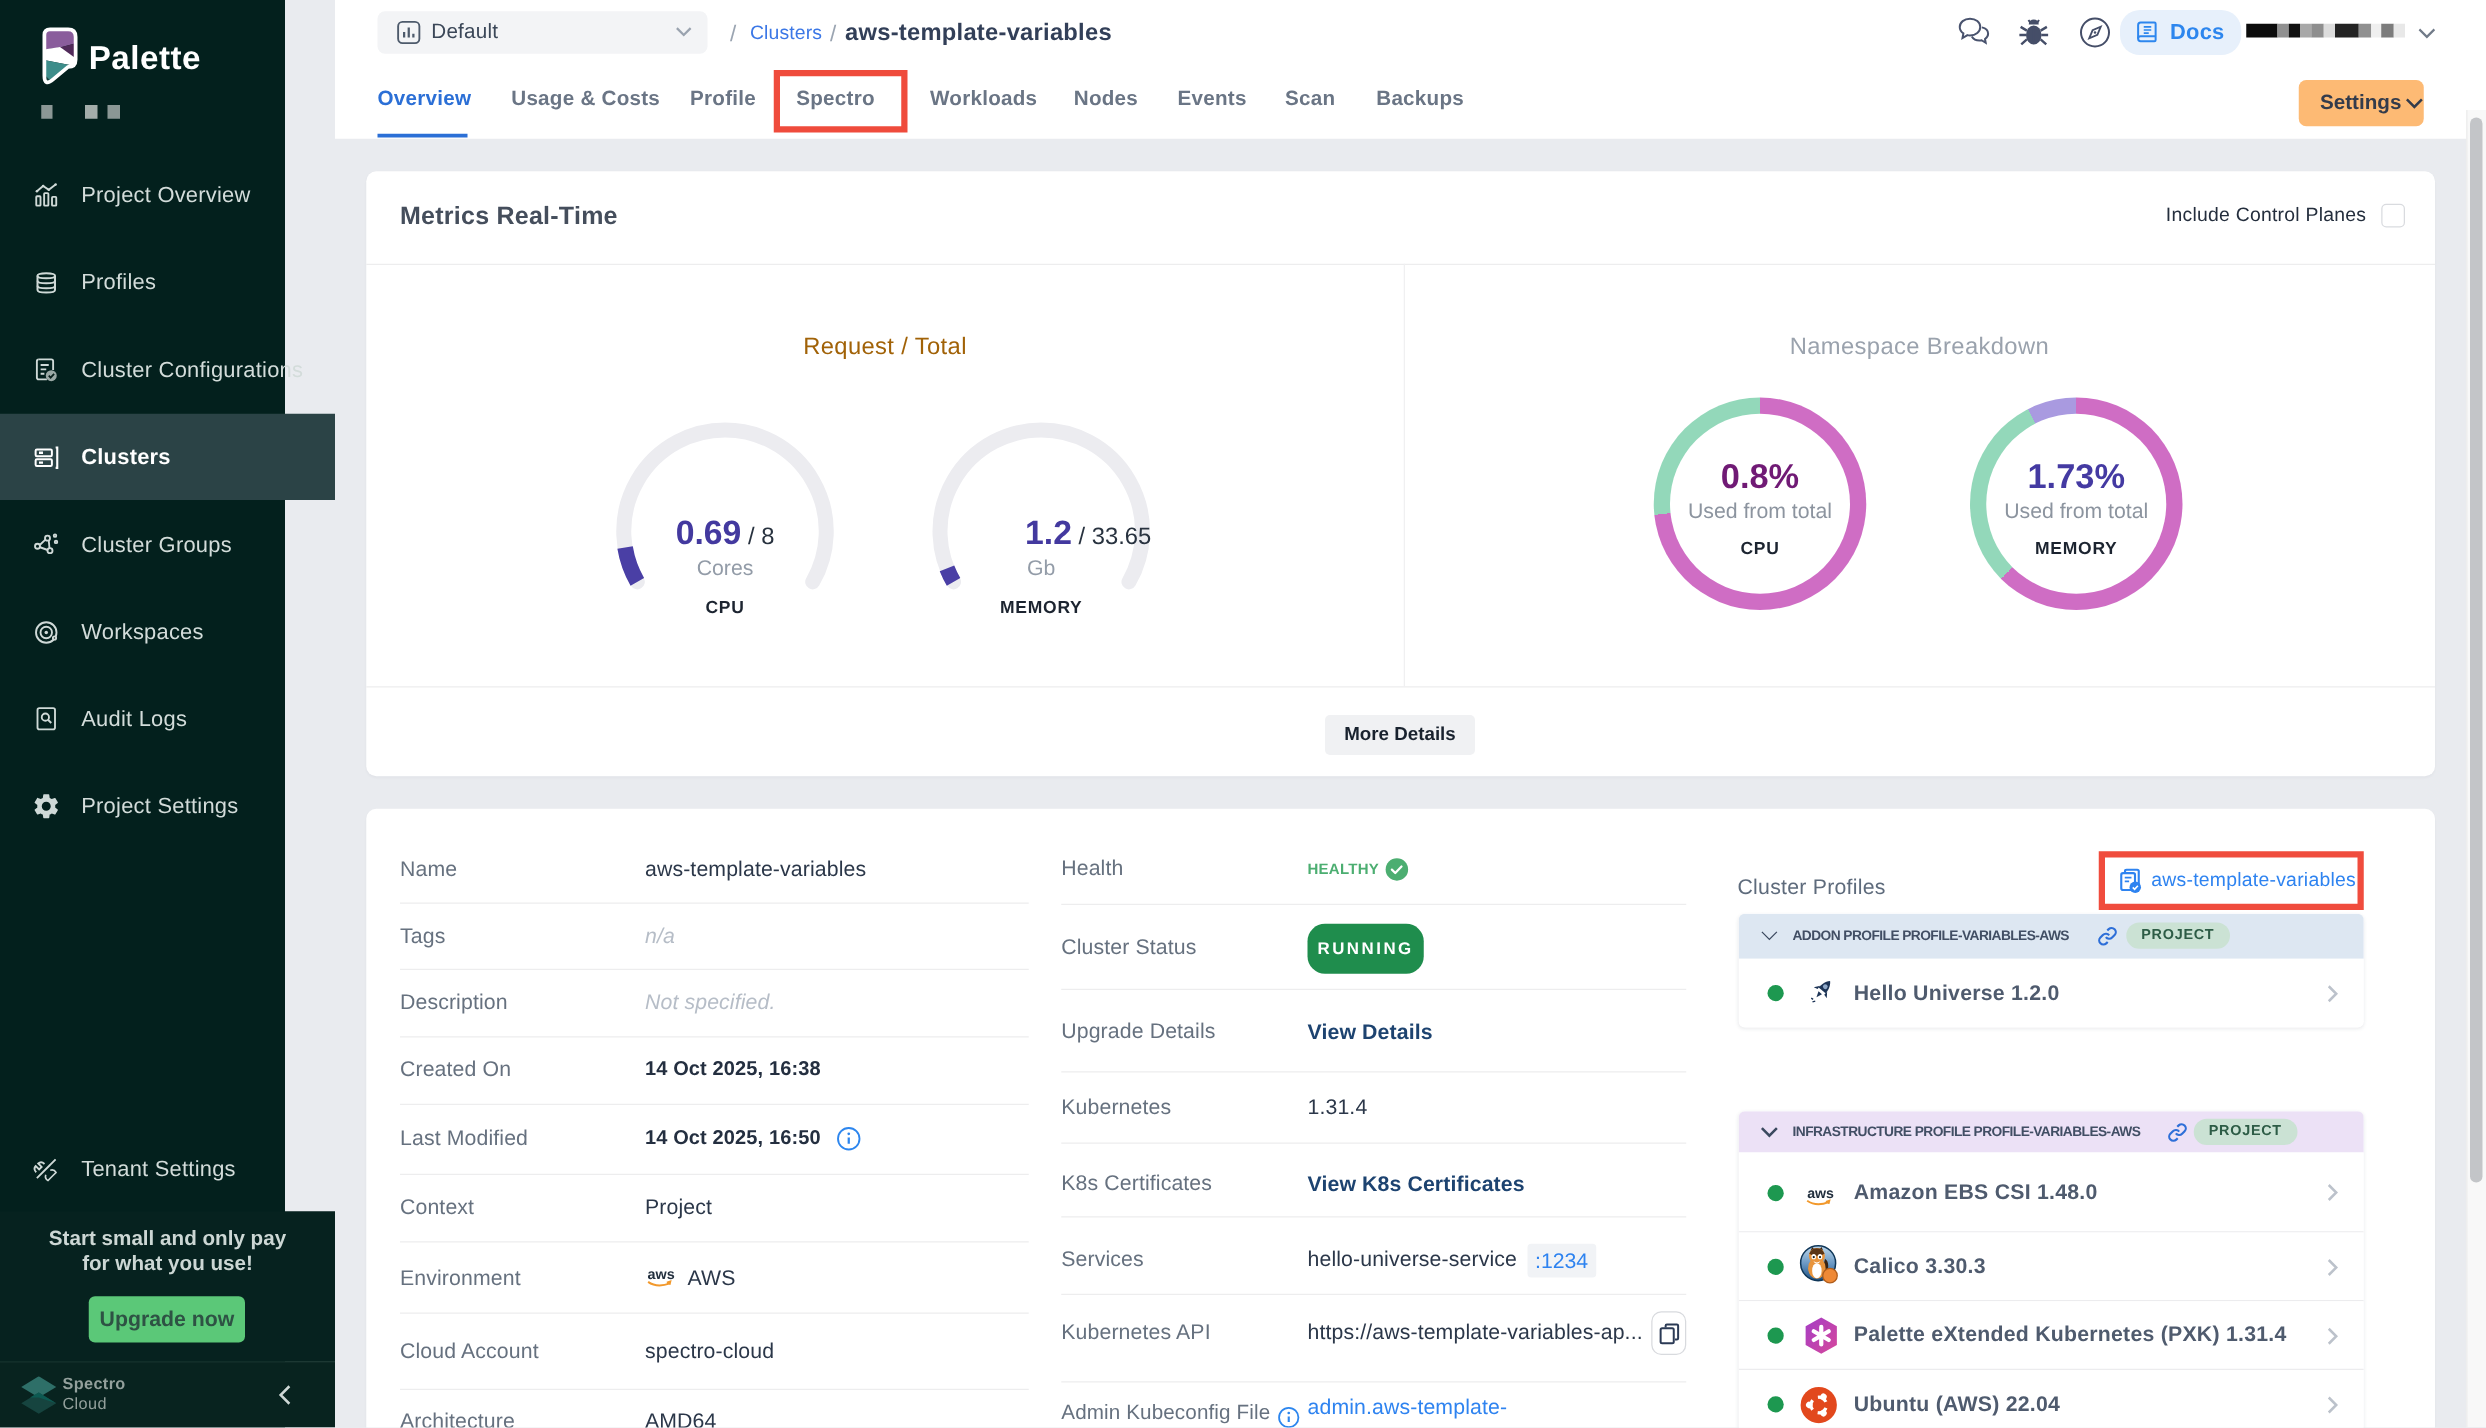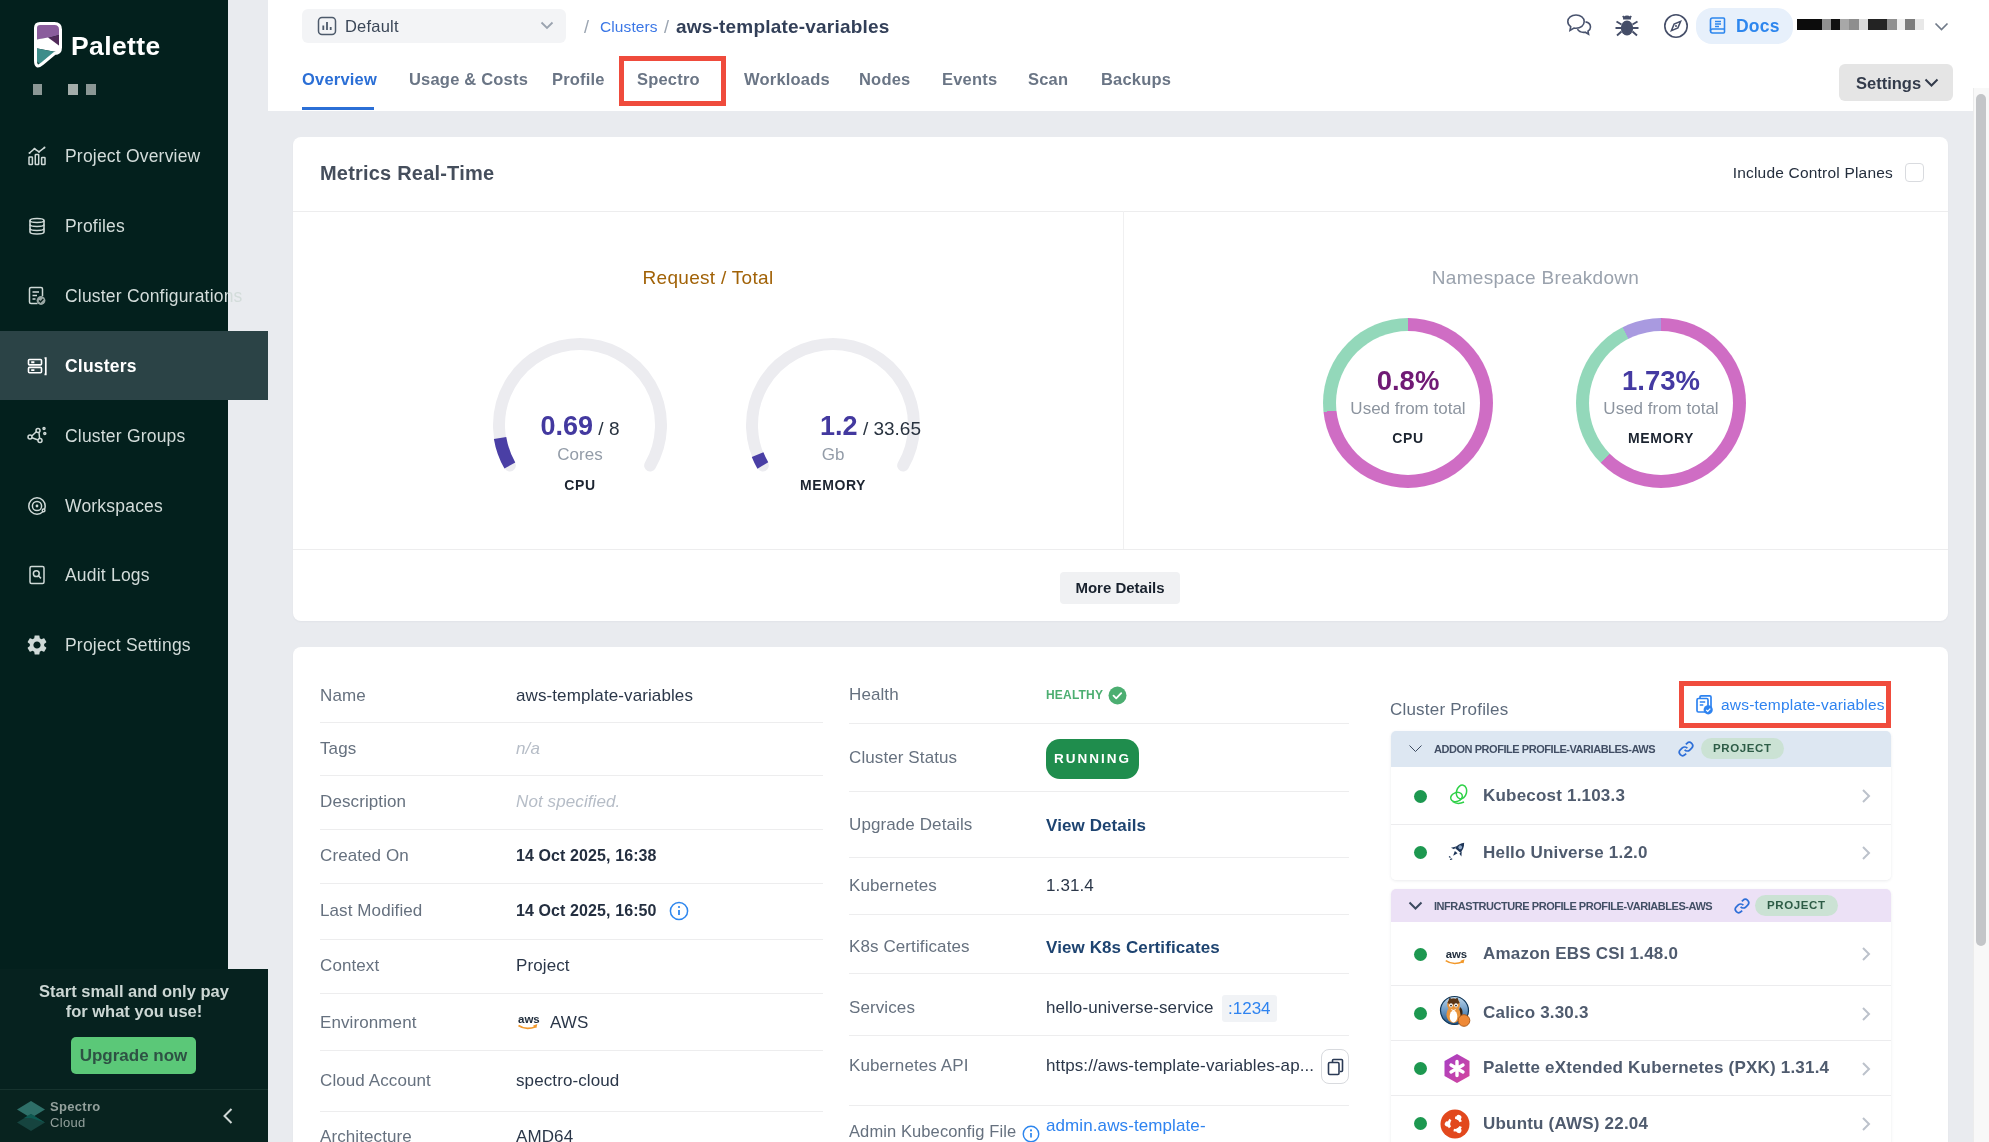--- a/index.html
+++ b/index.html
@@ -123,20 +123,28 @@
       <path d="M13.4 12.8 L16 15.4"></path>
     </svg>
     <div class="nlab">Audit Logs</div>
   </div>
   <div class="nav-item" style="top:610px">
     <svg class="nico" viewBox="0 0 24 24" fill="#cfd9d7">
       <path d="M19.14 12.94c.04-.3.06-.61.06-.94 0-.32-.02-.64-.07-.94l2.03-1.58c.18-.14.23-.41.12-.61l-1.92-3.32c-.12-.22-.37-.29-.59-.22l-2.39.96c-.5-.38-1.03-.7-1.62-.94l-.36-2.54c-.04-.24-.24-.41-.48-.41h-3.84c-.24 0-.43.17-.47.41l-.36 2.54c-.59.24-1.13.57-1.62.94l-2.39-.96c-.22-.08-.47 0-.59.22L2.74 8.87c-.12.21-.08.47.12.61l2.03 1.58c-.05.3-.09.63-.09.94s.02.64.07.94l-2.03 1.58c-.18.14-.23.41-.12.61l1.92 3.32c.12.22.37.29.59.22l2.39-.96c.5.38 1.03.7 1.62.94l.36 2.54c.05.24.24.41.48.41h3.84c.24 0 .44-.17.47-.41l.36-2.54c.59-.24 1.13-.56 1.62-.94l2.39.96c.22.08.47 0 .59-.22l1.92-3.32c.12-.22.07-.47-.12-.61l-2.01-1.58zM12 15.6c-1.98 0-3.6-1.62-3.6-3.6s1.62-3.6 3.6-3.6 3.6 1.62 3.6 3.6-1.62 3.6-3.6 3.6z"></path>
     </svg>
     <div class="nlab">Project Settings</div>
   </div>
+  <div class="nav-item" style="top:900px">
+    <svg class="nico" viewBox="0 0 24 24" fill="none" stroke="#cfd9d7" stroke-width="1.5">
+      <path d="M4.5 19.5 L15 9 M9.5 14.5 L19.5 4.5"></path>
+      <path d="M4 14.8 c-1.7 -1.7 -1.7 -3.6 -.4 -5 l2.7 2.7 2 -2 -2.7 -2.7 c1.4 -1.3 3.3 -1.3 5 .4"></path>
+      <path d="M15.2 13.2 c2 -.6 3.7 .1 4.6 1.8 l-2.2 2.2 -2 2 -2.2 2.2 c-1.7 -.9 -2.4 -2.6 -1.8 -4.6" stroke-width="1.3"></path>
+    </svg>
+    <div class="nlab">Tenant Settings</div>
+  </div>
 
   <div class="abs" style="left:0;top:969px;width:268px;height:120px;background:#06221f">
     <div class="abs" style="left:0;top:12px;width:268px;text-align:center;font-size:16.5px;font-weight:600;color:#ccd7d4;line-height:20px">Start small and only pay<br>for what you use!</div>
     <div class="abs" style="left:71px;top:68px;width:125px;height:37px;background:#5bc878;border-radius:5px;text-align:center;line-height:37px;font-size:17px;font-weight:600;color:#2e5244">Upgrade now</div>
   </div>
   <div class="abs" style="left:0;top:1089px;width:268px;height:53px;background:#08231f;border-top:1px solid #16332e">
     <svg class="abs" style="left:16px;top:11px" width="30" height="32" viewBox="0 0 30 32">
       <polygon points="15,0 29,8.5 15,17 1,8.5" fill="#2e6f68"></polygon>
       <polygon points="15,13 29,21.5 15,30 1,21.5" fill="#16443f"></polygon>
       <polygon points="15,13 29,21.5 15,17 8,17" fill="#0d5a52"></polygon>
@@ -218,21 +226,21 @@
   <div class="tab" style="left:284px">Profile</div>
   <div class="tab" style="left:369px">Spectro</div>
   <div class="tab" style="left:476px">Workloads</div>
   <div class="tab" style="left:591px">Nodes</div>
   <div class="tab" style="left:674px">Events</div>
   <div class="tab" style="left:760px">Scan</div>
   <div class="tab" style="left:833px">Backups</div>
 
   <div class="abs" style="left:351px;top:56px;width:107px;height:50px;border:5px solid #ef4b3c"></div>
 
-  <div class="abs" style="left:1571px;top:64px;width:114px;height:37px;background:#e5e5e5;border-radius:6px">
+  <div class="abs" style="left:1571px;top:64px;width:100px;height:37px;background:#fdba74;border-radius:6px">
     <div class="abs" style="left:17px;top:50%;transform:translateY(-50%);font-size:16.5px;font-weight:600;color:#333b4b">Settings</div>
     <svg class="abs" style="left:85px;top:14px" width="15" height="10" viewBox="0 0 15 10" fill="none" stroke="#333b4b" stroke-width="2">
         <path d="M1.5 1.5 L7.5 7.5 L13.5 1.5"></path>
       </svg>
   </div>
 </div>
 <div id="metrics" class="card">
 
   <div class="abs" style="left:27px;top:25px;font-size:20px;font-weight:700;color:#454e5c;letter-spacing:.2px">Metrics Real-Time</div>
   <div class="abs" style="right:55px;top:27px;font-size:15.5px;color:#242e3d;letter-spacing:.2px">Include Control Planes</div>
@@ -369,32 +377,20 @@
       <svg class="abs" style="left:17px;top:13px" width="15" height="10" viewBox="0 0 15 10" fill="none">
           <path d="M1.5 1.5 L7.5 7.5 L13.5 1.5" stroke="#3c4a60"></path>
         </svg>
       <div class="abs" style="left:43px;top:50%;transform:translateY(-50%);font-size:11px;font-weight:700;color:#414e64;letter-spacing:-0.45px">ADDON PROFILE PROFILE-VARIABLES-AWS</div>
       <svg class="abs" style="left:287px;top:10px" width="16" height="16" viewBox="0 0 24 24" fill="none" stroke="#2e6fd8" stroke-width="2.6">
           <path d="M10 13a5 5 0 0 0 7.54.54l3-3a5 5 0 0 0-7.07-7.07l-1.72 1.71"></path>
           <path d="M14 11a5 5 0 0 0-7.54-.54l-3 3a5 5 0 0 0 7.07 7.07l1.71-1.71"></path>
         </svg>
       <div class="pill" style="left:310px;top:7px">PROJECT</div>
     </div>
-    <div style="height:58px;background:#fff;border-bottom:1px solid #ececee;position:relative">
-      <div class="abs" style="left:23px;top:23px;width:13px;height:13px;border-radius:50%;background:#1d9850"></div>
-      <svg class="abs" style="left:57px;top:17px" width="22" height="25" viewBox="0 0 22 25" fill="none" stroke="#2fd148" stroke-width="1.5">
-        <ellipse cx="13.5" cy="8" rx="5" ry="7" transform="rotate(14 13.5 8)"></ellipse>
-        <ellipse cx="8.5" cy="13" rx="6" ry="4.4" transform="rotate(-20 8.5 13)"></ellipse>
-        <path d="M4.5 17.5 q5 3.5 11.5 .5"></path>
-      </svg>
-      <div class="abs" style="left:92px;top:50%;transform:translateY(-50%);font-size:17px;font-weight:600;color:#4f5b6e;letter-spacing:.2px">Kubecost 1.103.3</div>
-      <svg class="abs" style="left:470px;top:21px" width="10" height="16" viewBox="0 0 10 16" fill="none" stroke="#bcc2cb" stroke-width="2">
-          <path d="M2 2 L8 8 L2 14"></path>
-        </svg>
-    </div>
     <div style="height:55px;background:#fff;position:relative">
       <div class="abs" style="left:23px;top:21px;width:13px;height:13px;border-radius:50%;background:#1d9850"></div>
       <svg class="abs" style="left:55px;top:14px" width="24" height="24" viewBox="0 0 24 24">
         <g fill="#1e3557" transform="rotate(40 12 11)">
           <path d="M12 1.5 C15 4.5 15.7 8.5 15.6 11.5 L8.4 11.5 C8.3 8.5 9 4.5 12 1.5 Z"></path>
           <path d="M8.4 9.5 L5.2 13.8 L8.5 13 Z M15.6 9.5 L18.8 13.8 L15.5 13 Z"></path>
           <path d="M10.2 13.8 L12 18.5 L13.8 13.8 Z"></path>
           <circle cx="12" cy="7.5" r="1.9" fill="#8fa8c8"></circle>
         </g>
         <path d="M4 20.5 l2.2-.6 M3 17.5 l1.5 1" stroke="#1e3557" stroke-width="1.2" fill="none"></path>

